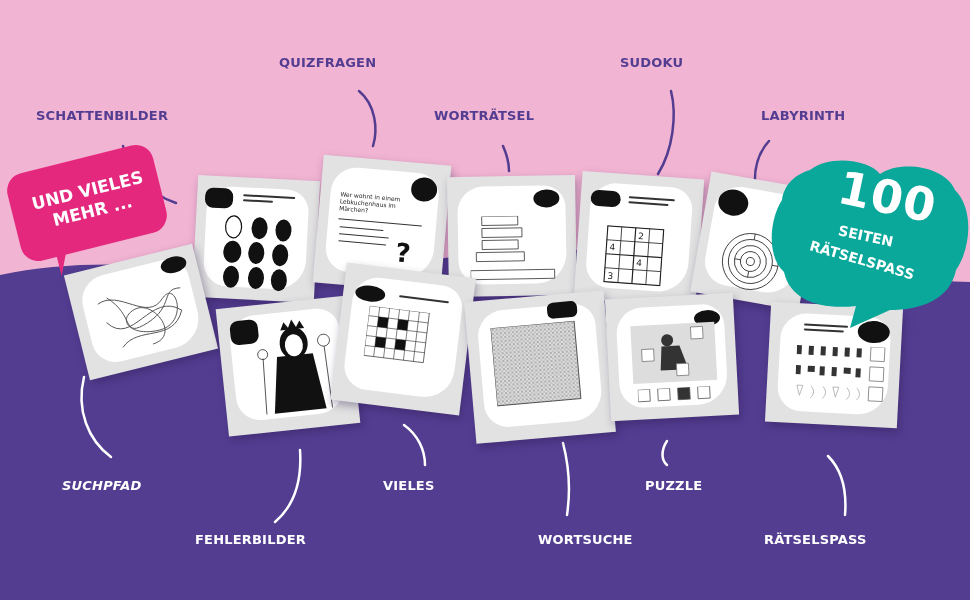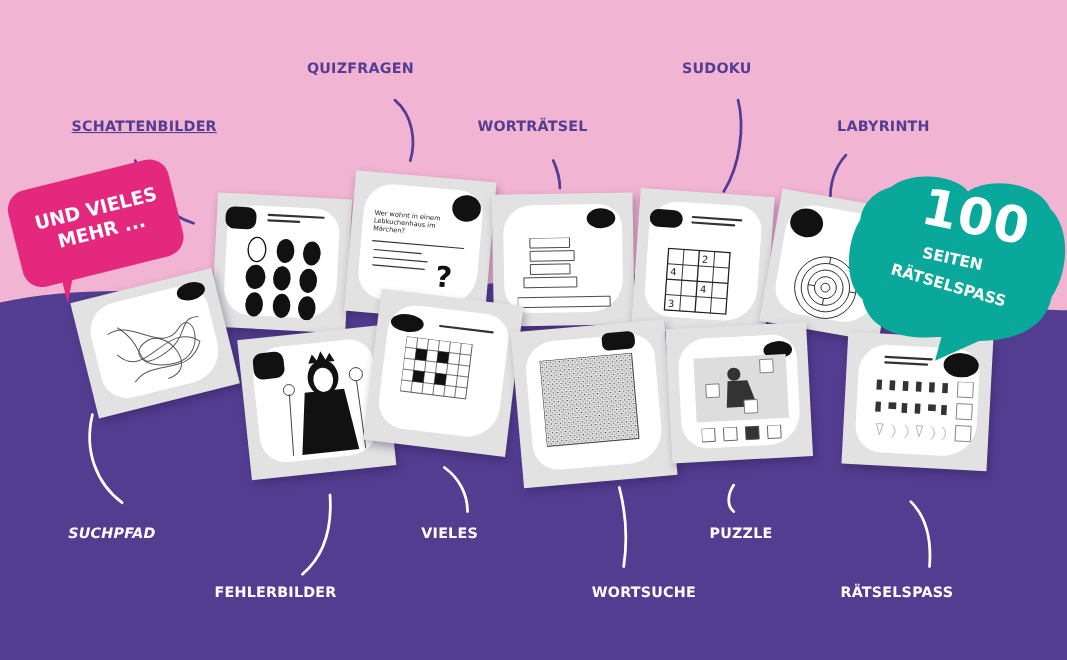--- a/index.html
+++ b/index.html
@@ -111,21 +111,21 @@
   <g fill="none" stroke="#ffffff" stroke-width="2.5" stroke-linecap="round">
     <path d="M84,377 C76,410 88,440 111,457"></path>
     <path d="M300,450 C302,480 295,505 275,522"></path>
     <path d="M404,425 C418,435 425,450 425,465"></path>
     <path d="M563,443 C570,470 570,495 567,515"></path>
     <path d="M667,441 C661,450 661,460 667,465"></path>
     <path d="M828,456 C842,470 847,490 845,515"></path>
   </g>
 </svg>
 
-<div class="label top" style="left:65px; top:108px;text-decoration:underline;">SCHATTENBILDER</div>
+<div class="label top" style="left:36px; top:108px;">SCHATTENBILDER</div>
 <div class="label top" style="left:279px; top:55px;">QUIZFRAGEN</div>
 <div class="label top" style="left:434px; top:108px;">WORTRÄTSEL</div>
 <div class="label top" style="left:620px; top:55px;">SUDOKU</div>
 <div class="label top" style="left:761px; top:108px;">LABYRINTH</div>
 
 <div class="bubble-pink"></div>
 <div class="bubble-pink-tail"></div>
 <div class="bubble-pink-text">
   <div>UND VIELES</div>
   <div>MEHR ...</div>

